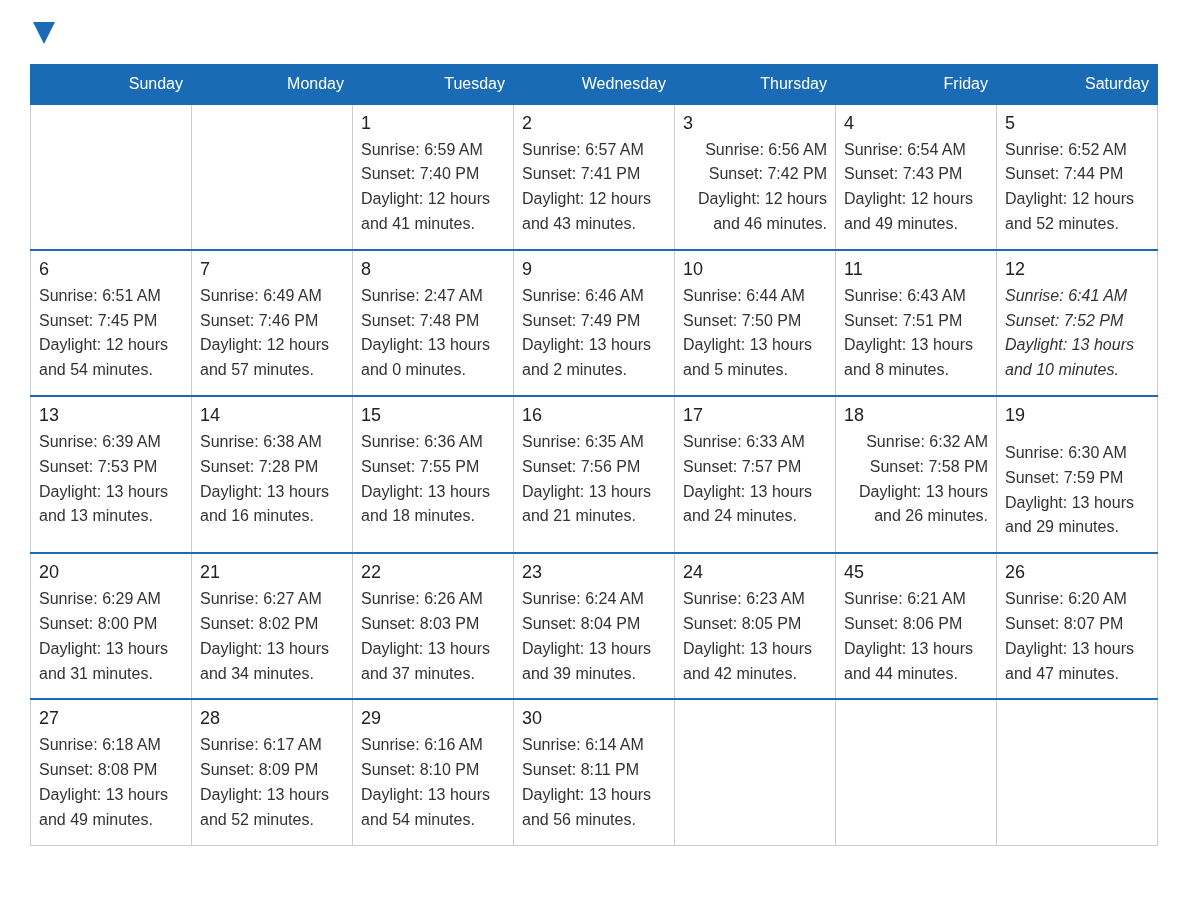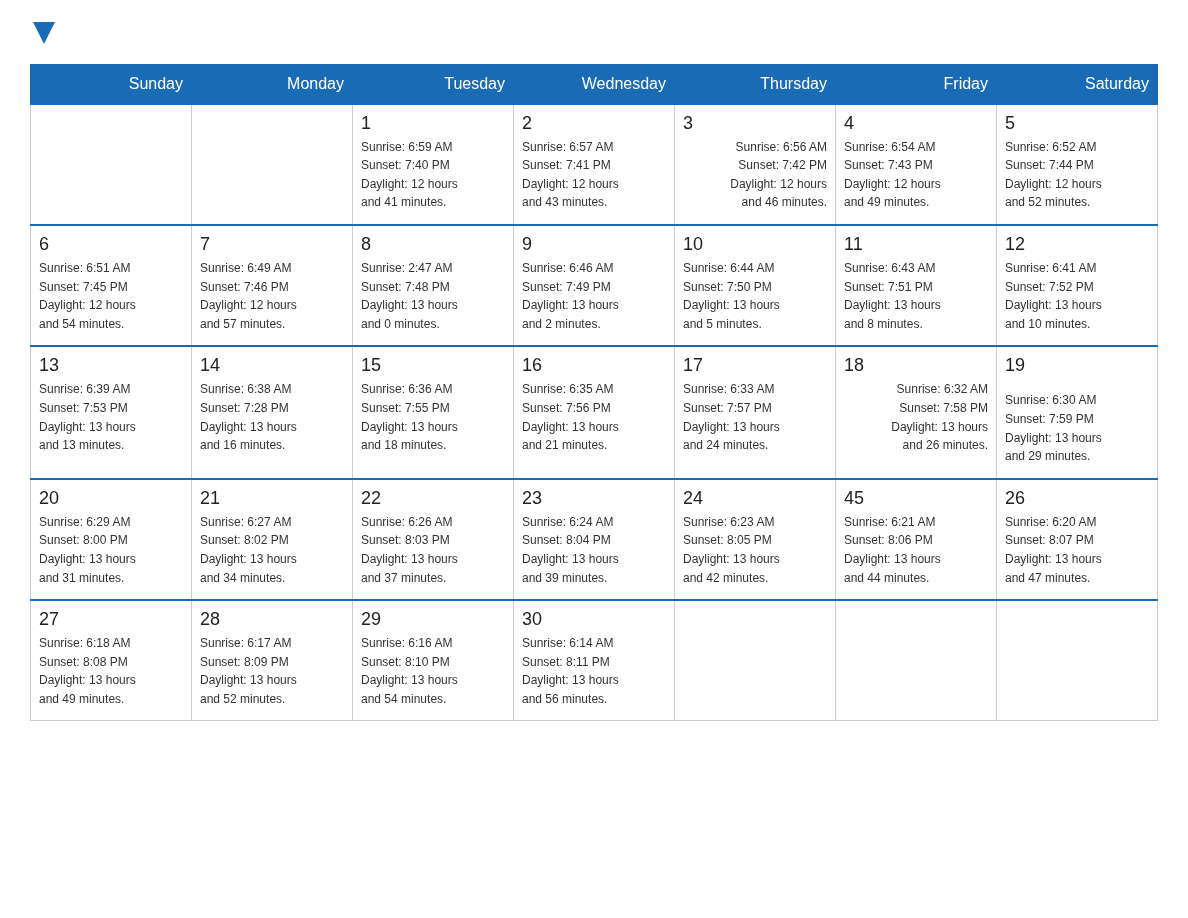--- a/index.html
+++ b/index.html
@@ -69,21 +69,21 @@
       min-height: 90px;
     }
     .day-number {
       font-size: 18px;
       font-weight: normal;
       color: #222;
       display: block;
       margin-bottom: 4px;
     }
     .day-info {
-      font-size: 12px;
+      font-size: 16px;
       color: #333;
       line-height: 1.55;
     }
     tbody tr:first-child td {
       border-top: 2px solid #1a6bb5;
     }
   </style>
 </head>
 <body>
 
@@ -197,21 +197,21 @@
         </td>
         <td>
           <span class="day-number">11</span>
           <div class="day-info" style="white-space: pre-line;">Sunrise: 6:43 AM
 Sunset: 7:51 PM
 Daylight: 13 hours
 and 8 minutes.</div>
         </td>
         <td>
           <span class="day-number">12</span>
-          <div class="day-info" style="white-space: pre-line;">Sunrise: 6:41 AM
+          <div class="day-info" style="white-space: pre-line; font-style: italic;">Sunrise: 6:41 AM
 Sunset: 7:52 PM
 Daylight: 13 hours
 and 10 minutes.</div>
         </td>
       </tr>
       <tr>
         <td>
           <span class="day-number">13</span>
           <div class="day-info" style="white-space: pre-line;">Sunrise: 6:39 AM
 Sunset: 7:53 PM

